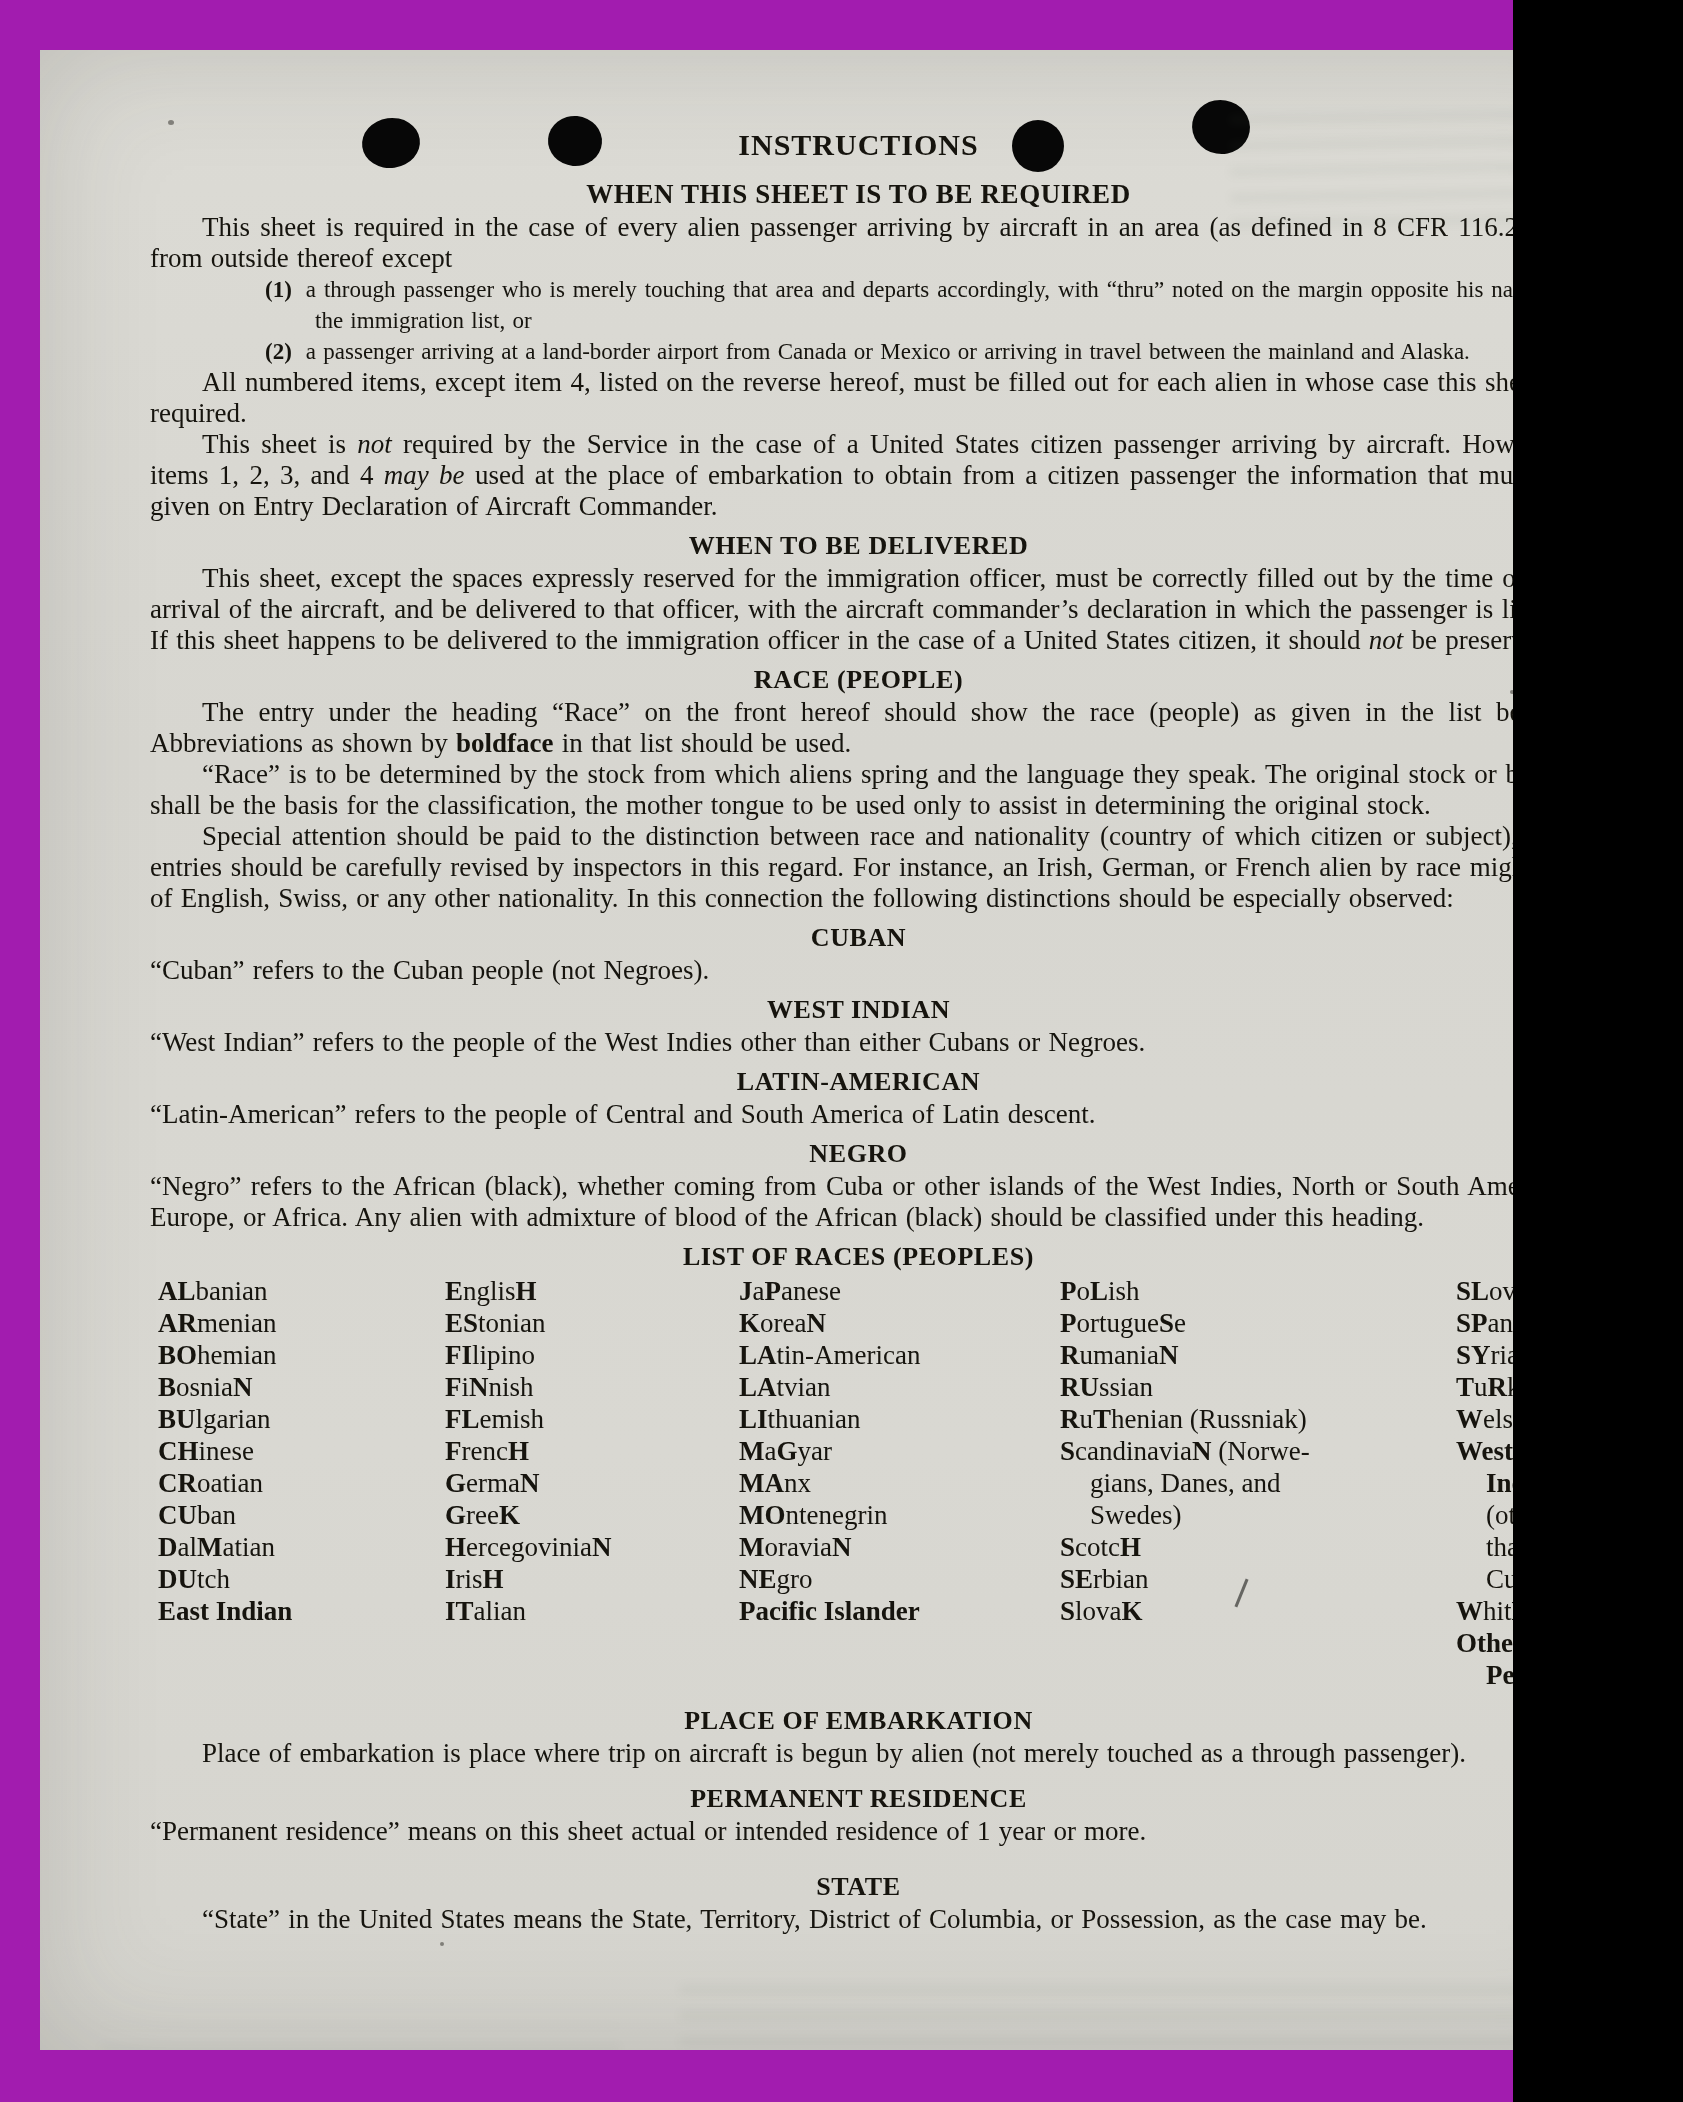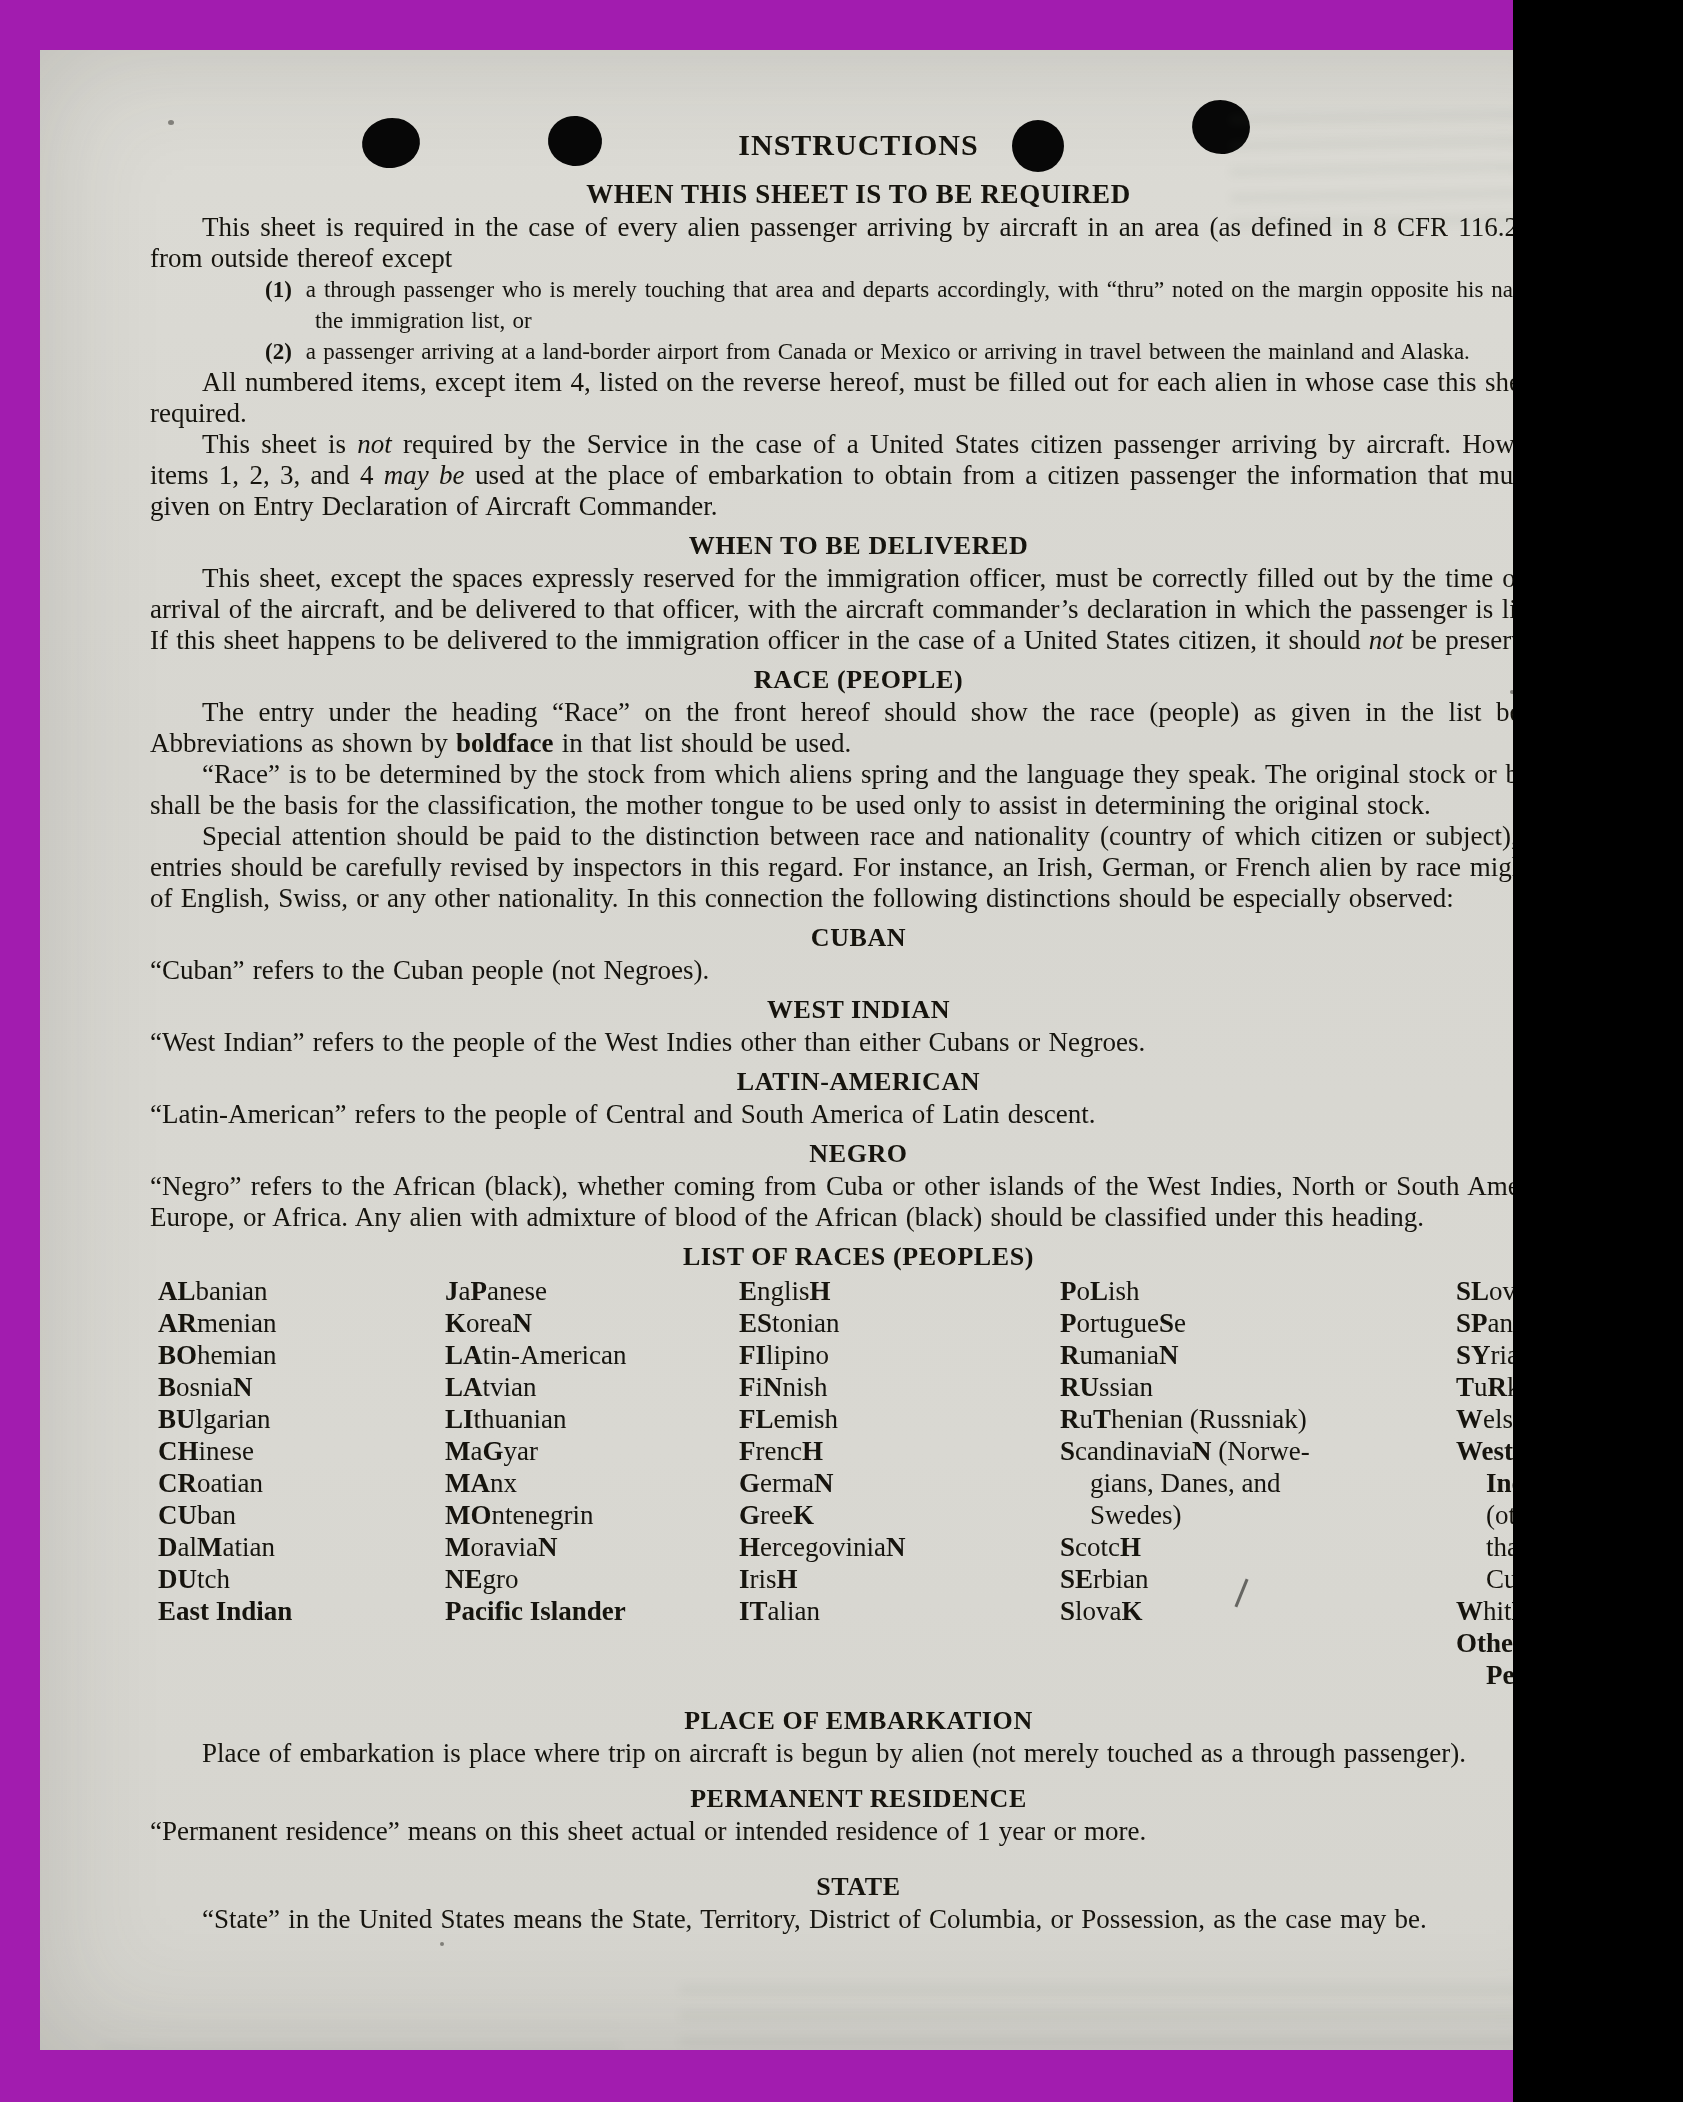--- a/index.html
+++ b/index.html
@@ -129,44 +129,44 @@
         <div class="race"><b>B</b>osnia<b>N</b></div>
         <div class="race"><b>BU</b>lgarian</div>
         <div class="race"><b>CH</b>inese</div>
         <div class="race"><b>CR</b>oatian</div>
         <div class="race"><b>CU</b>ban</div>
         <div class="race"><b>D</b>al<b>M</b>atian</div>
         <div class="race"><b>DU</b>tch</div>
         <div class="race"><b>East Indian</b></div>
       </div>
       <div class="race-col">
+        <div class="race"><b>E</b>nglis<b>H</b></div>
+        <div class="race"><b>ES</b>tonian</div>
+        <div class="race"><b>FI</b>lipino</div>
+        <div class="race"><b>F</b>i<b>N</b>nish</div>
+        <div class="race"><b>FL</b>emish</div>
+        <div class="race"><b>F</b>renc<b>H</b></div>
+        <div class="race"><b>G</b>erma<b>N</b></div>
+        <div class="race"><b>G</b>ree<b>K</b></div>
+        <div class="race"><b>H</b>ercegovinia<b>N</b></div>
+        <div class="race"><b>I</b>ris<b>H</b></div>
+        <div class="race"><b>IT</b>alian</div>
+      </div>
+      <div class="race-col">
         <div class="race"><b>J</b>a<b>P</b>anese</div>
         <div class="race"><b>K</b>orea<b>N</b></div>
         <div class="race"><b>LA</b>tin-American</div>
         <div class="race"><b>LA</b>tvian</div>
         <div class="race"><b>LI</b>thuanian</div>
         <div class="race"><b>M</b>a<b>G</b>yar</div>
         <div class="race"><b>MA</b>nx</div>
         <div class="race"><b>MO</b>ntenegrin</div>
         <div class="race"><b>M</b>oravia<b>N</b></div>
         <div class="race"><b>NE</b>gro</div>
         <div class="race"><b>Pacific Islander</b></div>
-      </div>
-      <div class="race-col">
-        <div class="race"><b>E</b>nglis<b>H</b></div>
-        <div class="race"><b>ES</b>tonian</div>
-        <div class="race"><b>FI</b>lipino</div>
-        <div class="race"><b>F</b>i<b>N</b>nish</div>
-        <div class="race"><b>FL</b>emish</div>
-        <div class="race"><b>F</b>renc<b>H</b></div>
-        <div class="race"><b>G</b>erma<b>N</b></div>
-        <div class="race"><b>G</b>ree<b>K</b></div>
-        <div class="race"><b>H</b>ercegovinia<b>N</b></div>
-        <div class="race"><b>I</b>ris<b>H</b></div>
-        <div class="race"><b>IT</b>alian</div>
       </div>
       <div class="race-col">
         <div class="race"><b>P</b>o<b>L</b>ish</div>
         <div class="race"><b>P</b>ortugue<b>S</b>e</div>
         <div class="race"><b>R</b>umania<b>N</b></div>
         <div class="race"><b>RU</b>ssian</div>
         <div class="race"><b>R</b>u<b>T</b>henian (Russniak)</div>
         <div class="race"><b>S</b>candinavia<b>N</b> (Norwe-<br>gians, Danes, and<br>Swedes)</div>
         <div class="race"><b>S</b>cotc<b>H</b></div>
         <div class="race"><b>SE</b>rbian</div>

